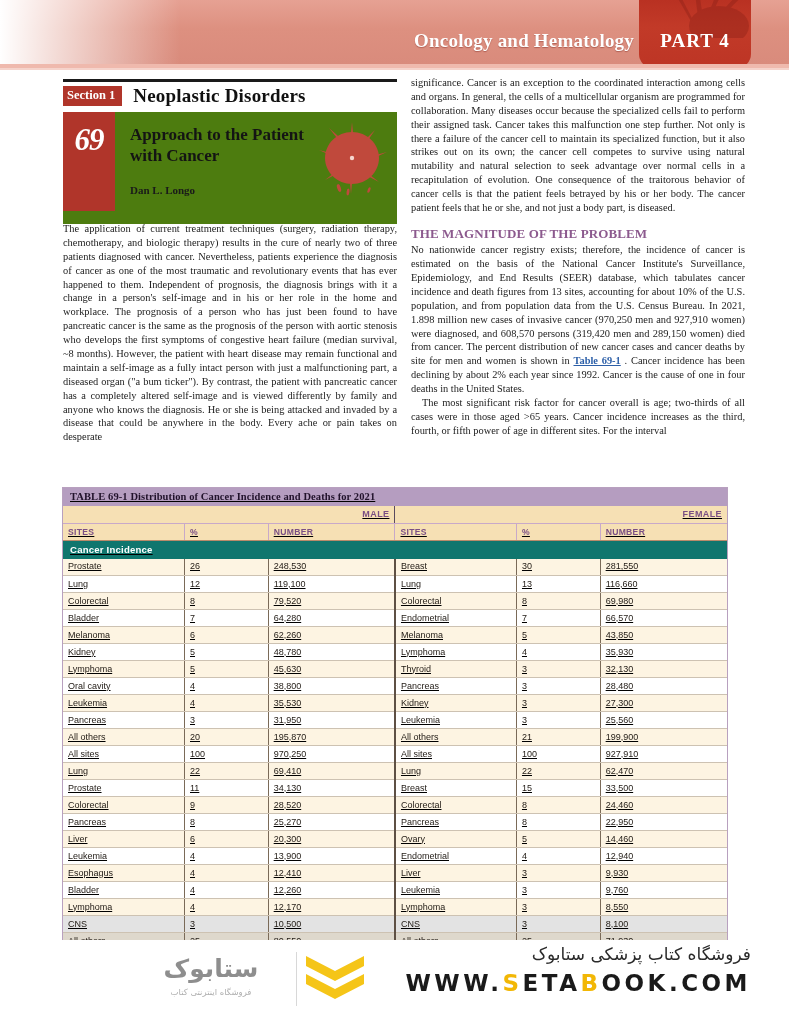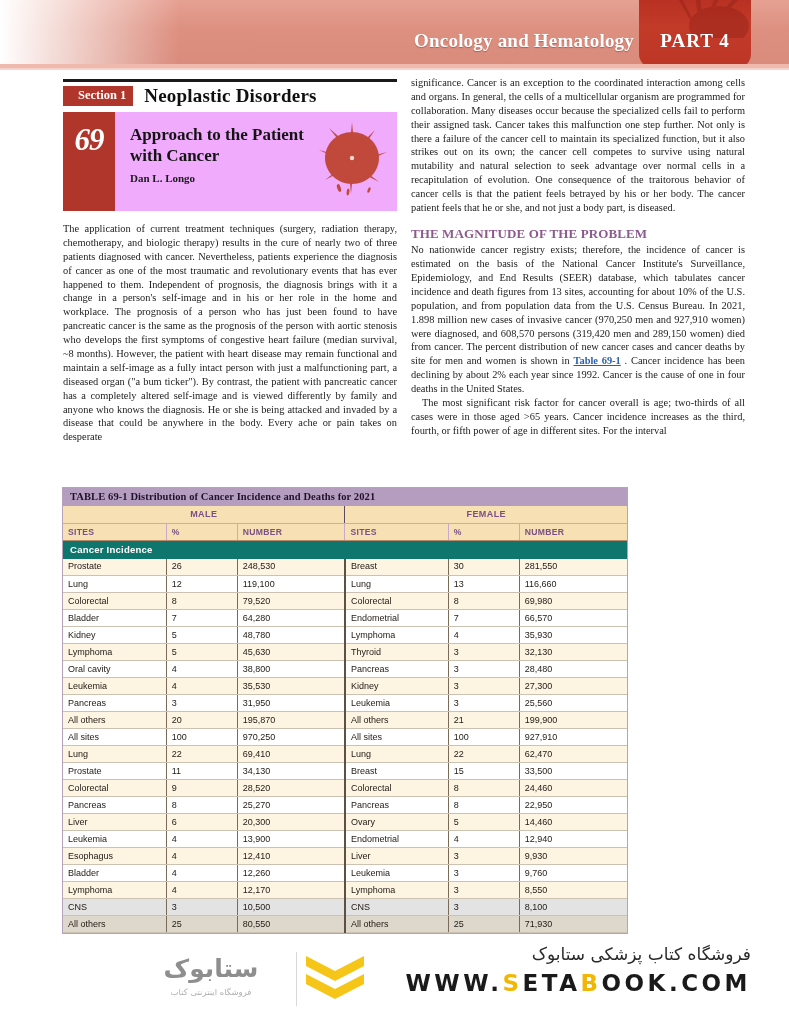--- a/index.html
+++ b/index.html
@@ -106,41 +106,41 @@
   .section-row {
     display: flex;
     align-items: center;
     margin-top: 3px;
   }
   .section-chip {
     background: #b0352a;
     color: #ffffff;
     font-size: 12.5px;
     font-weight: bold;
-    padding: 3px 7px 4px 15px;
+    padding: 3px 7px 4px 4px;
     line-height: 1;
     white-space: nowrap;
   }
   .section-name {
     margin-left: 11px;
     font-size: 19px;
     font-weight: bold;
     color: #101010;
     letter-spacing: .2px;
     white-space: nowrap;
   }
 
   
   .chapter-head {
     position: absolute;
     left: 63px;
     top: 112px;
     width: 334px;
-    height: 99px;
-    background: #f0abfc;
+    height: 112px;
+    background: #4d7c0f;
     overflow: hidden;
   }
   .chapter-num-box {
     position: absolute;
     left: 0; top: 0;
     width: 52px; height: 99px;
     background: #b0352a;
     display: flex;
     align-items: flex-start;
     justify-content: center;
@@ -158,21 +158,21 @@
     position: absolute;
     left: 67px; top: 13px;
     width: 190px;
     font-size: 17px;
     font-weight: bold;
     color: #141414;
     line-height: 1.22;
   }
   .chapter-author {
     position: absolute;
-    left: 67px; top: 60px;
+    left: 67px; top: 72px;
     font-size: 11px;
     font-weight: bold;
     color: #1a1a1a;
   }
   .chapter-splat {
     position: absolute;
     right: 2px; top: 2px;
     width: 86px; height: 86px;
   }
 
@@ -201,23 +201,24 @@
     margin-bottom: 1px;
     text-align: left;
   }
   .xref { color: #2c5fa8; font-weight: bold; }
 
   
   .table-wrap {
     position: absolute;
     left: 62px;
     top: 487px;
-    width: 566px;
+    width: 666px;
     border: 1px solid #b8a0bf;
     background: #fdf6e6;
+    text-decoration: underline;
   }
   table.tbl {
     width: 100%;
     border-collapse: collapse;
     font-family: "Liberation Sans", "DejaVu Sans", sans-serif;
     font-size: 9px;
     color: #201a14;
   }
   table.tbl td, table.tbl th {
     padding: 2px 5px 3px 5px;
@@ -231,21 +232,21 @@
     color: #21122b;
     font-family: "Liberation Serif", "DejaVu Serif", serif;
     font-size: 10.5px;
     font-weight: bold;
     padding: 3px 7px 4px 7px;
     letter-spacing: .1px;
   }
   tr.tbl-group th {
     background: #f6e0b4;
     color: #7a4f84;
-    text-align: center;
+    text-align: right;
     font-size: 9px;
     font-weight: bold;
     letter-spacing: .4px;
     border-bottom: 1px solid #c8a9c9;
     padding: 1px 5px;
   }
   tr.tbl-group th.sep-left { border-left: 1px solid #5a4a5e; }
   tr.tbl-colhead th {
     background: #f6e0b4;
     color: #7a4f84;
@@ -470,20 +471,28 @@
             <td>69,980</td>
           </tr>
           <tr class="data even">
             <td>Bladder</td>
             <td>7</td>
             <td>64,280</td>
             <td>Endometrial</td>
             <td>7</td>
             <td>66,570</td>
           </tr>
+          <tr class="data odd">
+            <td>Melanoma</td>
+            <td>6</td>
+            <td>62,260</td>
+            <td>Melanoma</td>
+            <td>5</td>
+            <td>43,850</td>
+          </tr>
           <tr class="data even">
             <td>Kidney</td>
             <td>5</td>
             <td>48,780</td>
             <td>Lymphoma</td>
             <td>4</td>
             <td>35,930</td>
           </tr>
           <tr class="data odd">
             <td>Lymphoma</td>

